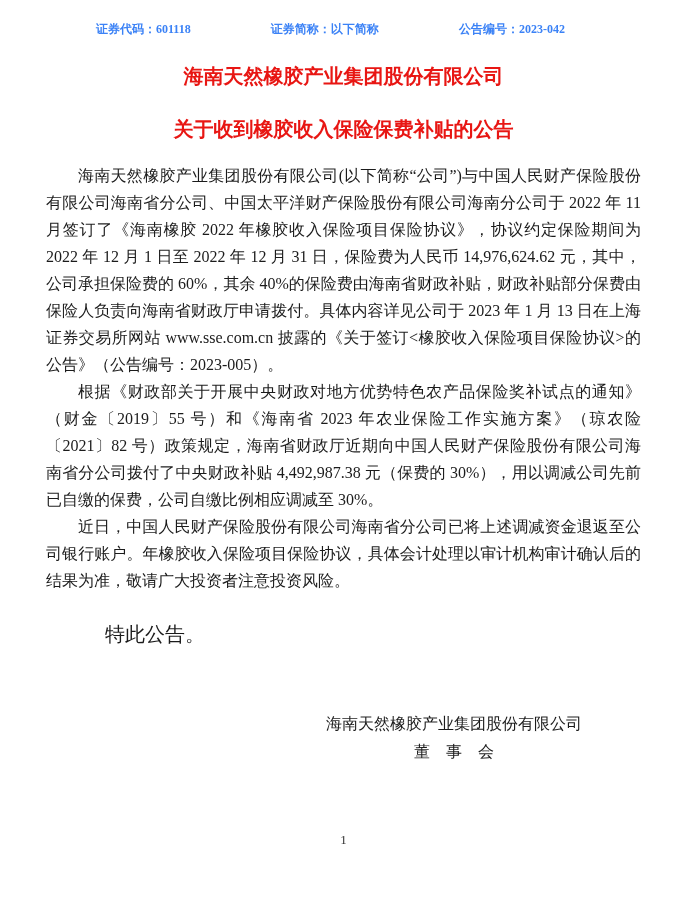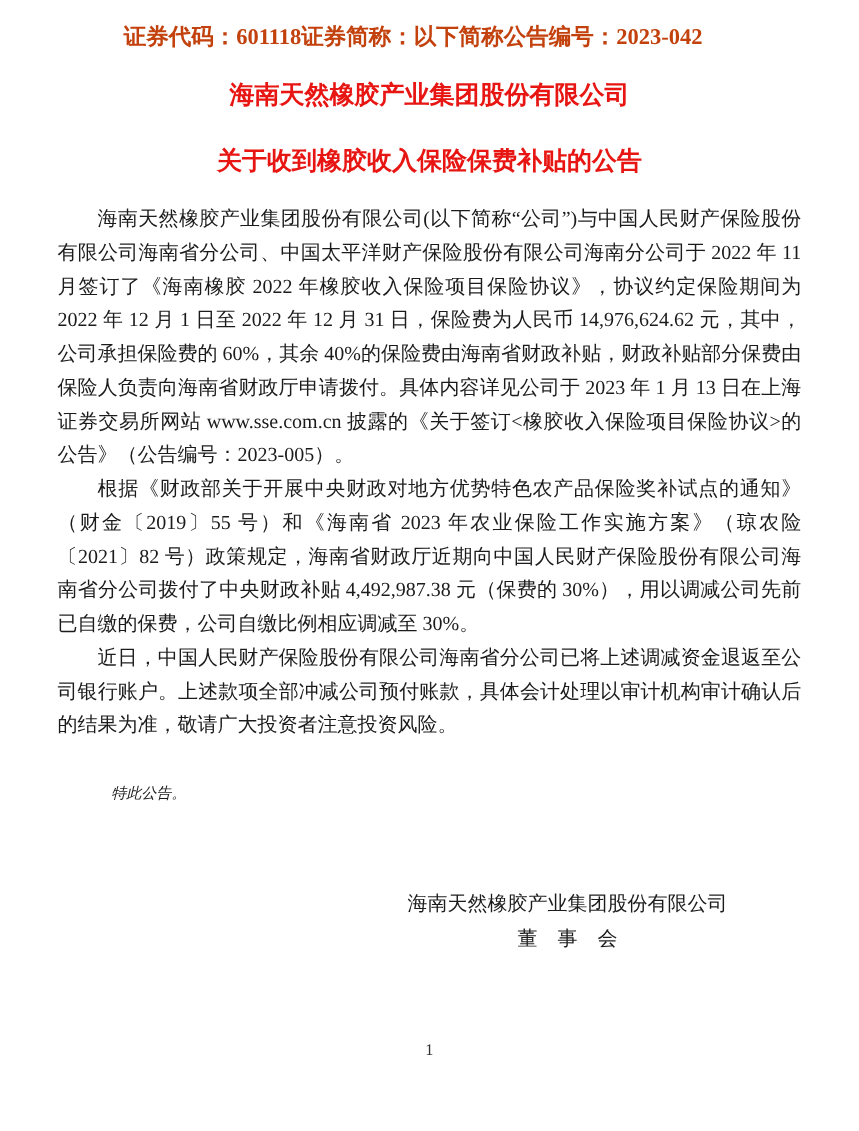--- a/index.html
+++ b/index.html
@@ -14,27 +14,27 @@
     margin: 0 auto;
     background: #ffffff;
     box-sizing: border-box;
     padding-top: 20px;
     overflow: hidden;
     font-family: "Liberation Serif", "DejaVu Serif", serif;
     color: #1b1b1b;
   }
   .doc-header {
     display: flex;
-    justify-content: center;
+    justify-content: space-between;
     margin: 0 122px 0 96px;
     font-weight: 700;
-    font-size: 18px;
+    font-size: 12px;
     line-height: 19px;
     white-space: nowrap;
-    color: #c2410c;
+    color: #3b82f6;
   }
   .doc-title {
     text-align: center;
     color: #e81613;
     font-weight: 700;
     font-size: 20px;
     line-height: 30px;
   }
   .doc-title.first { margin-top: 22px; }
   .doc-title.second { margin-top: 23px; }
@@ -49,24 +49,23 @@
   .para {
     margin: 0 46px;
     font-size: 16px;
     line-height: 27px;
     text-align: justify;
     text-indent: 2em;
   }
   .para.first { margin-top: 18px; }
   .closing {
     margin: 27px 65px 0 65px;
-    font-size: 12px;
+    font-size: 20px;
     line-height: 27px;
     text-indent: 2em;
-    font-style: italic;
   }
   .signature {
     margin: 62px 105px 0 auto;
     width: fit-content;
     display: flex;
     flex-direction: column;
     align-items: center;
     font-size: 16px;
     line-height: 28px;
     text-align: center;
@@ -92,21 +91,21 @@
     <span>证券简称：以下简称</span>
     <span>公告编号：2023-042</span>
   </div>
 
   <div class="doc-title first">海南天然橡胶产业集团股份有限公司</div>
   <div class="doc-title second">关于收到橡胶收入保险保费补贴的公告</div>
 
 
   <div class="para first">海南天然橡胶产业集团股份有限公司(以下简称“公司”)与中国人民财产保险股份有限公司海南省分公司、中国太平洋财产保险股份有限公司海南分公司于 2022 年 11 月签订了《海南橡胶 2022 年橡胶收入保险项目保险协议》，协议约定保险期间为 2022 年 12 月 1 日至 2022 年 12 月 31 日，保险费为人民币 14,976,624.62 元，其中，公司承担保险费的 60%，其余 40%的保险费由海南省财政补贴，财政补贴部分保费由保险人负责向海南省财政厅申请拨付。具体内容详见公司于 2023 年 1 月 13 日在上海证券交易所网站 www.sse.com.cn 披露的《关于签订&lt;橡胶收入保险项目保险协议&gt;的公告》（公告编号：2023-005）。</div>
   <div class="para">根据《财政部关于开展中央财政对地方优势特色农产品保险奖补试点的通知》（财金〔2019〕55 号）和《海南省 2023 年农业保险工作实施方案》（琼农险〔2021〕82 号）政策规定，海南省财政厅近期向中国人民财产保险股份有限公司海南省分公司拨付了中央财政补贴 4,492,987.38 元（保费的 30%），用以调减公司先前已自缴的保费，公司自缴比例相应调减至 30%。</div>
-  <div class="para">近日，中国人民财产保险股份有限公司海南省分公司已将上述调减资金退返至公司银行账户。上述款项全部冲减公司预付账款，具体会计处理以审计机构审计确认后的结果为准，敬请广大投资者注意投资风险。</div>
+  <div class="para">近日，中国人民财产保险股份有限公司海南省分公司已将上述调减资金退返至公司银行账户。年橡胶收入保险项目保险协议，具体会计处理以审计机构审计确认后的结果为准，敬请广大投资者注意投资风险。</div>
 
   <div class="closing">特此公告。</div>
 
   <div class="signature">
     <div>海南天然橡胶产业集团股份有限公司</div>
     <div>董　事　会</div>
   </div>
 
   <div class="page-number">1</div>
 

